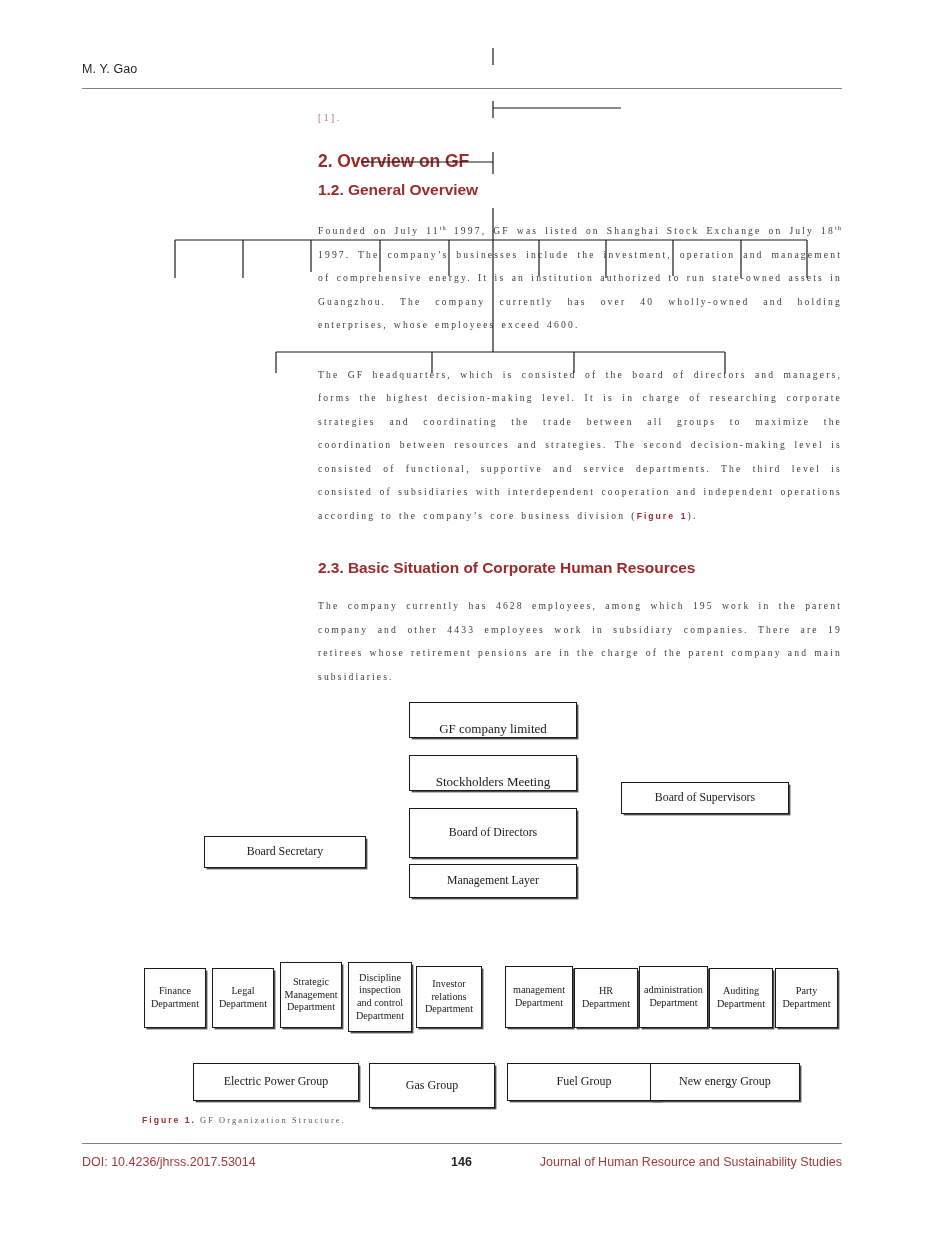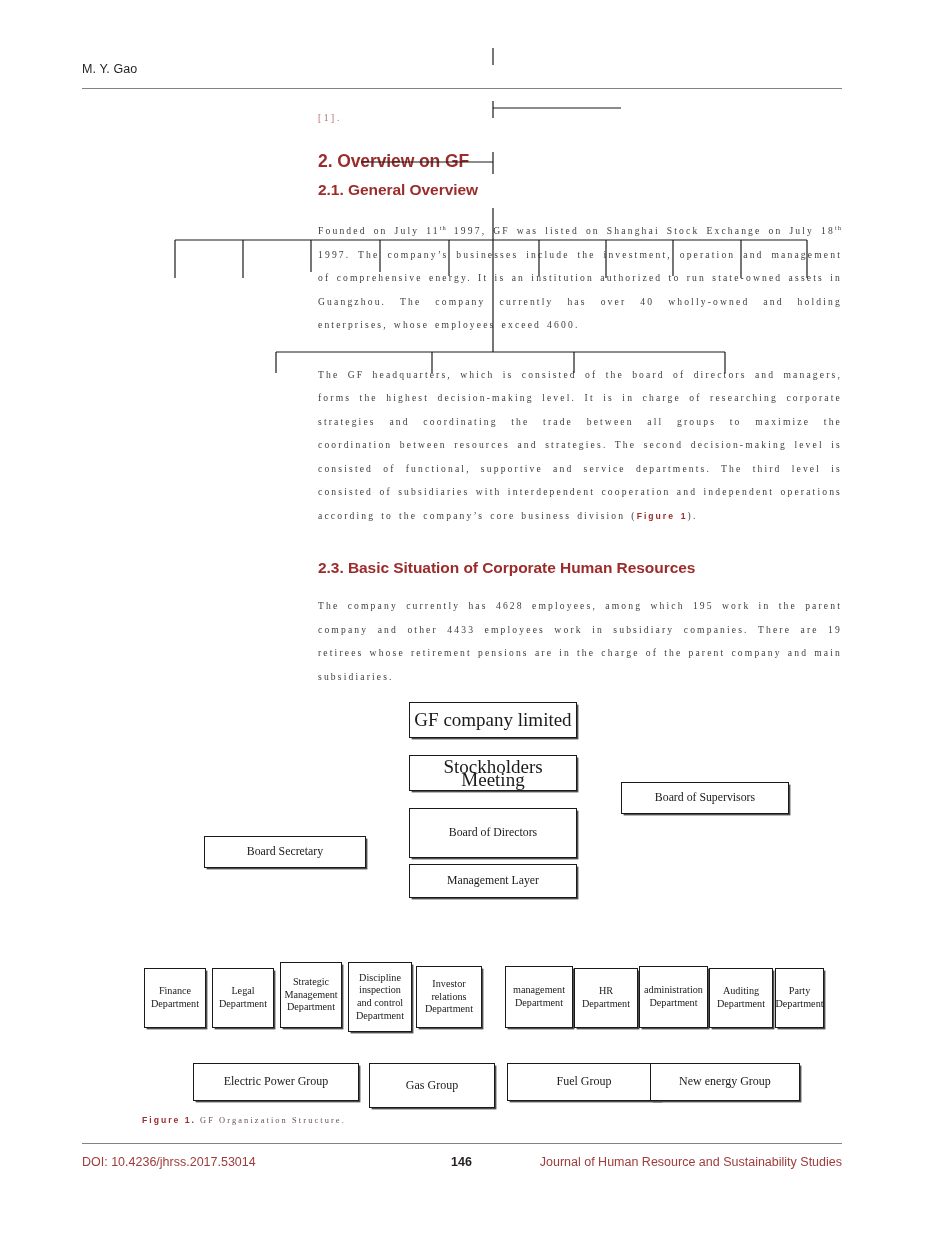--- a/index.html
+++ b/index.html
@@ -119,21 +119,21 @@
     box-shadow: 2px 2px 0 -0.6px #4d4d4d;
     display: flex;
     align-items: center;
     justify-content: center;
     text-align: center;
     font-family: "Liberation Serif", serif;
     color: #1a1a1a;
     line-height: 13.5px;
     padding: 2px 3px;
   }
-  .box.l1 { font-size: 19px; }
+  .box.l1 { font-size: 13px; align-items: flex-end; }
   .box.l2 { font-size: 11.8px; }
   .box.dept { font-size: 10.2px; line-height: 12.6px; }
   .box.grp { font-size: 12px; }
 
   
   .caption {
     position: absolute;
     left: 142px;
     top: 1115px;
     font-family: "Liberation Serif", serif;
@@ -174,21 +174,21 @@
 
   <div class="running-head">M. Y. Gao</div>
   <div class="head-rule"></div>
 
   <div class="col">
 
     <p class="ref-stub">[1].</p>
 
     <h2 class="sec">2. Overview on GF</h2>
 
-    <h3 class="sub">2.1. General Overview</h3>
+    <h3 class="sub">1.2. General Overview</h3>
 
     <p class="body"><span>Founded on July 11</span><sup>th</sup><span> 1997, GF was listed on Shanghai Stock Exchange on July 18</span><sup>th</sup><span> 1997. The company’s businesses include the investment, operation and management of comprehensive energy. It is an institution authorized to run state-owned assets in Guangzhou. The company currently has over 40 wholly-owned and holding enterprises, whose employees exceed 4600.</span></p>
 
 
     <p class="body"><span>The GF headquarters, which is consisted of the board of directors and managers, forms the highest decision-making level. It is in charge of researching corporate strategies and coordinating the trade between all groups to maximize the coordination between resources and strategies. The second decision-making level is consisted of functional, supportive and service departments. The third level is consisted of subsidiaries with interdependent cooperation and independent operations according to the company’s core business division (</span><span class="figref">Figure 1</span><span>).</span></p>
 
     <h3 class="sub spaced">2.3. Basic Situation of Corporate Human Resources</h3>
 
     <p class="body">The company currently has 4628 employees, among which 195 work in the parent company and other 4433 employees work in subsidiary companies. There are 19 retirees whose retirement pensions are in the charge of the parent company and main subsidiaries.</p>
   </div>
@@ -268,21 +268,21 @@
       </div>
       <div class="box dept" style="left: 574px; top: 968px; width: 64px; height: 60px;">
         <span>HR Department</span>
       </div>
       <div class="box dept" style="left: 639px; top: 966px; width: 69px; height: 62px;">
         <span>administration Department</span>
       </div>
       <div class="box dept" style="left: 709px; top: 968px; width: 64px; height: 60px;">
         <span>Auditing Department</span>
       </div>
-      <div class="box dept" style="left: 775px; top: 968px; width: 49px; height: 60px;">
+      <div class="box dept" style="left: 775px; top: 968px; width: 63px; height: 60px;">
         <span>Party Department</span>
       </div>
       <div class="box grp" style="left: 193px; top: 1063px; width: 166px; height: 38px;">
         <span>Electric Power Group</span>
       </div>
       <div class="box grp" style="left: 369px; top: 1063px; width: 126px; height: 45px;">
         <span>Gas Group</span>
       </div>
       <div class="box grp" style="left: 507px; top: 1063px; width: 154px; height: 38px;">
         <span>Fuel Group</span>

